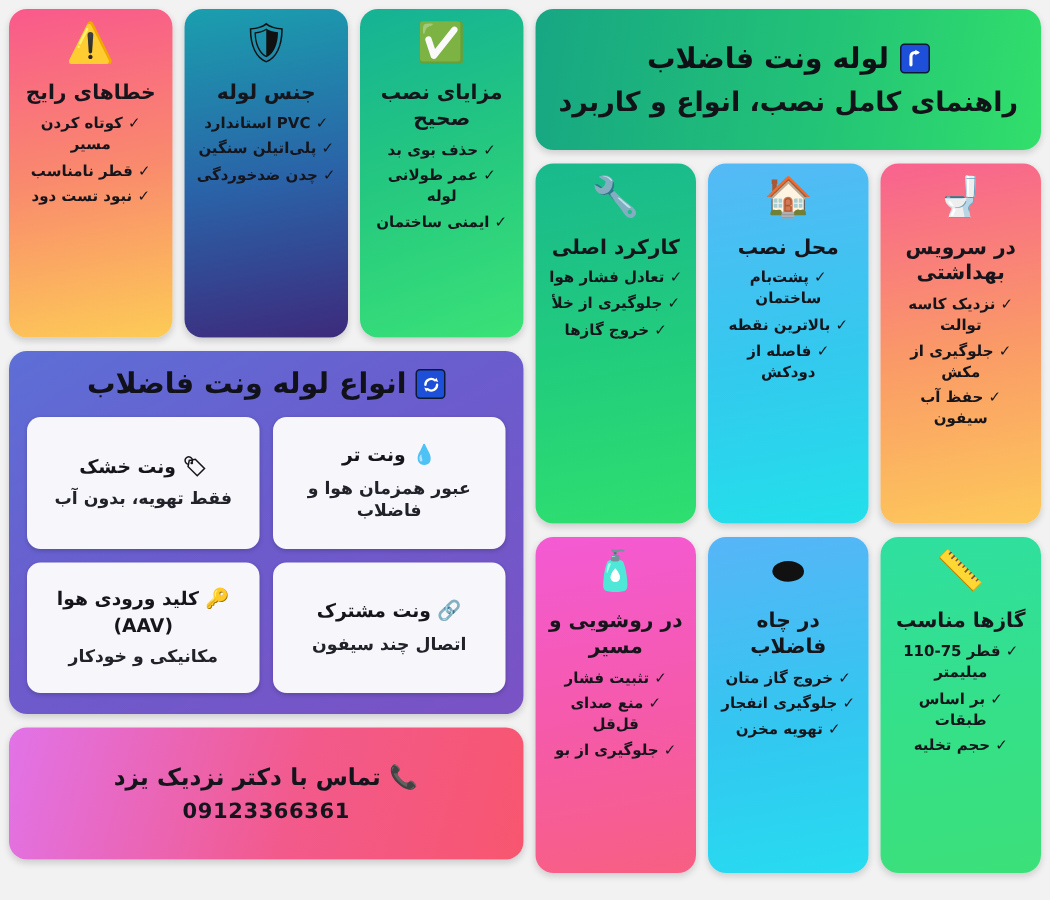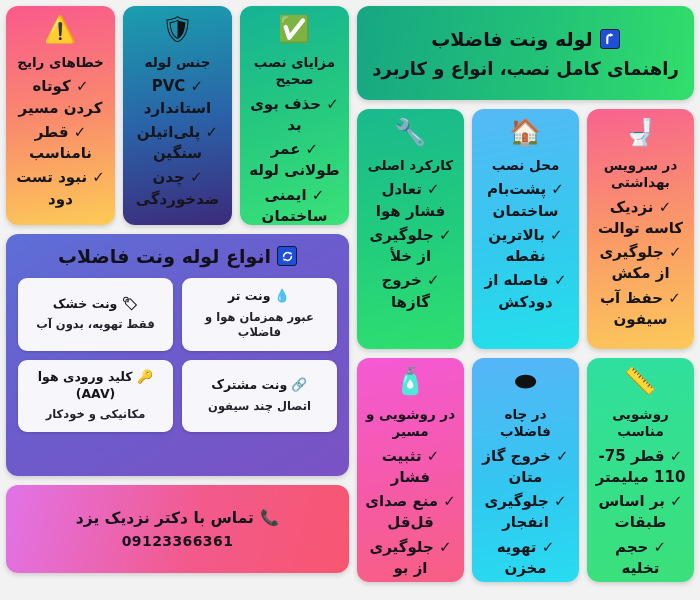--- a/index.html
+++ b/index.html
@@ -65,21 +65,21 @@
     font-weight: bold;
     line-height: 1.28;
     margin-bottom: 5px;
     color: #15151b;
   }
 
   .card-list {
     list-style: none;
   }
   .card-list li {
-    font-size: 15px;
+    font-size: 10px;
     line-height: 1.42;
     font-weight: bold;
     color: #15151b;
     margin-bottom: 3px;
     padding: 0 2px;
   }
 
   
   .trio-top {
     display: flex;
@@ -122,21 +122,21 @@
     border-radius: 3px;
     flex: none;
   }
   .icon-badge svg { display: block; }
 
   .type-grid {
     display: grid;
     grid-template-columns: 1fr 1fr;
     grid-template-rows: 1fr 1fr;
     gap: 9px;
-    height: 154px;
+    height: 184px;
   }
   .type-card {
     background: #f7f7fb;
     border-radius: 9px;
     box-shadow: 0 1px 3px rgba(0,0,0,.18);
     padding: 9px 6px;
     text-align: center;
     display: flex;
     flex-direction: column;
     justify-content: center;
@@ -269,21 +269,21 @@
           <li>✓ تعادل فشار هوا</li>
           <li>✓ جلوگیری از خلأ</li>
           <li>✓ خروج گازها</li>
         </ul>
       </div>
     </div>
 
     <div class="trio trio-bot">
       <div class="card c-mint">
         <span class="card-icon">📏</span>
-        <div class="card-title">روشویی مناسب</div>
+        <div class="card-title">گازها مناسب</div>
         <ul class="card-list">
           <li>✓ قطر 75-110 میلیمتر</li>
           <li>✓ بر اساس طبقات</li>
           <li>✓ حجم تخلیه</li>
         </ul>
       </div>
       <div class="card c-sky">
         <span class="card-icon">⬬</span>
         <div class="card-title">در چاه فاضلاب</div>
         <ul class="card-list">

